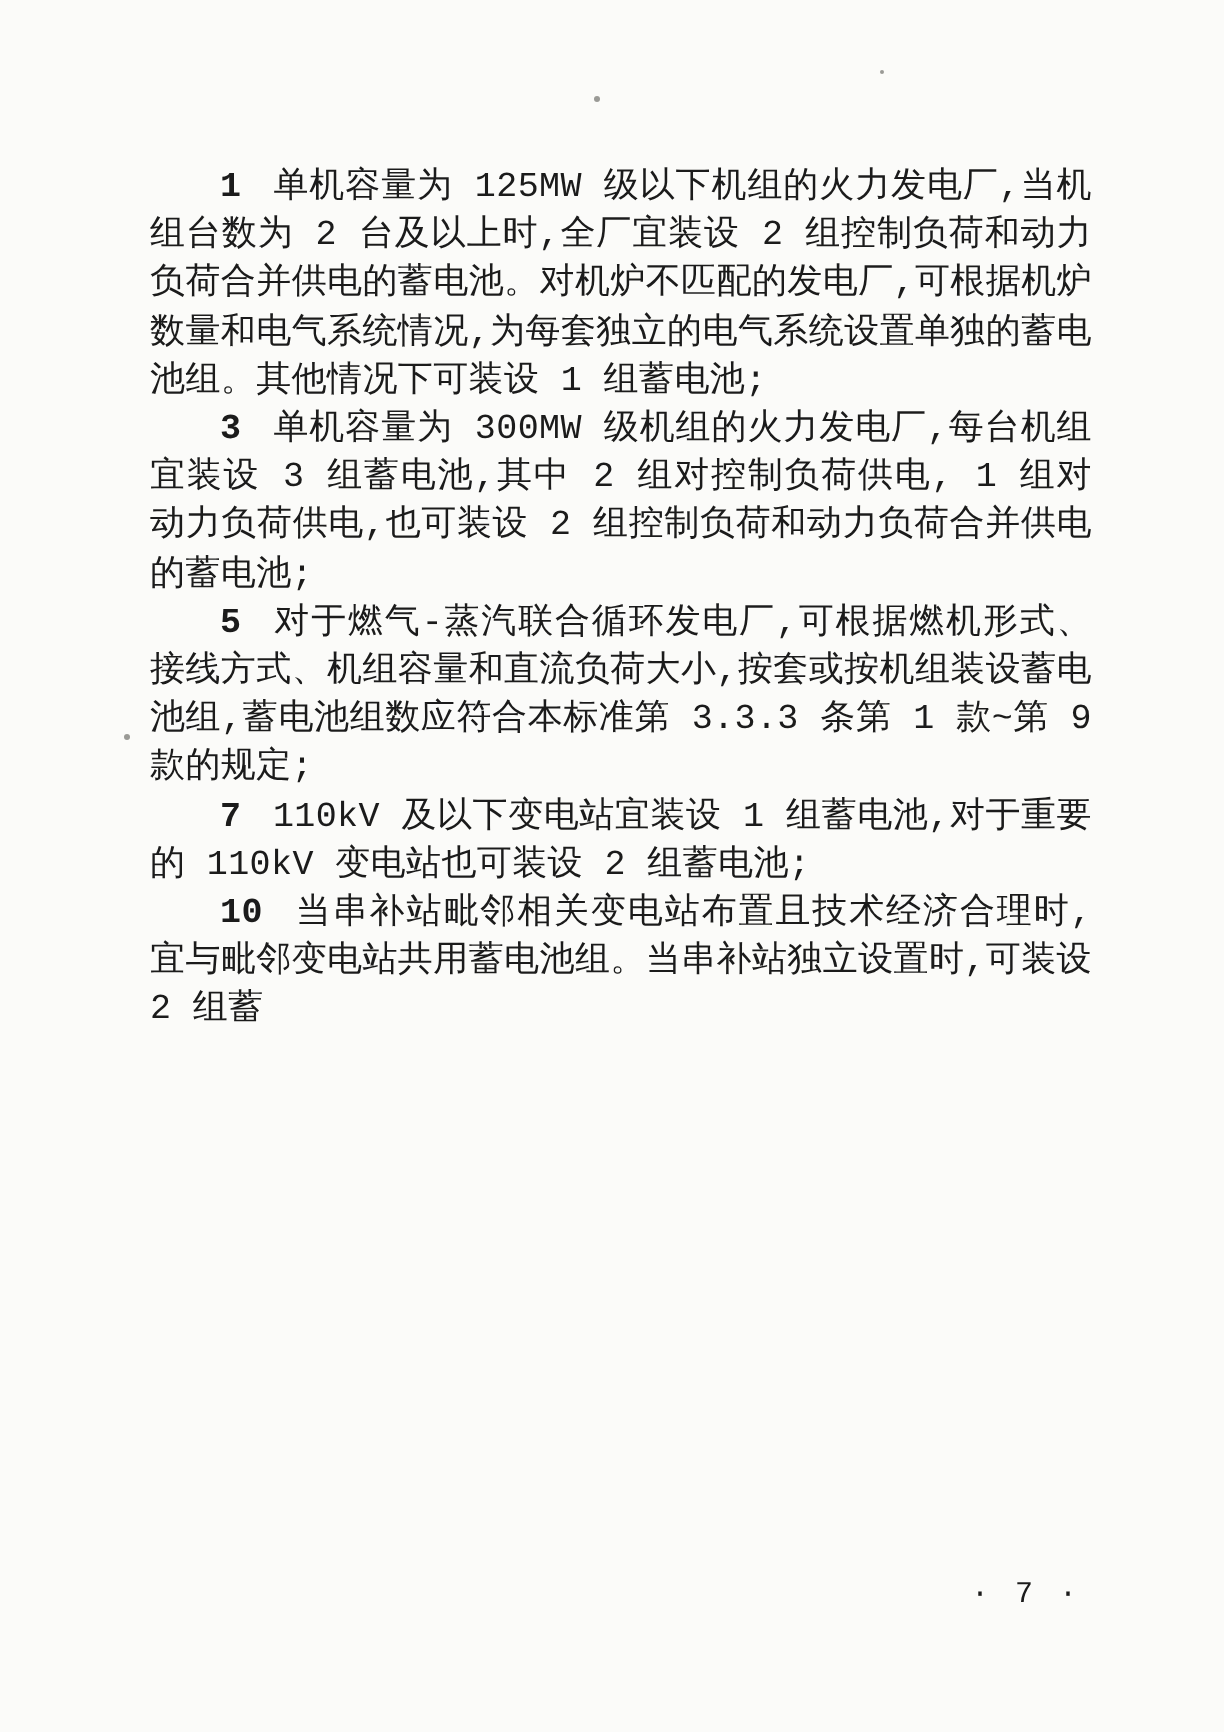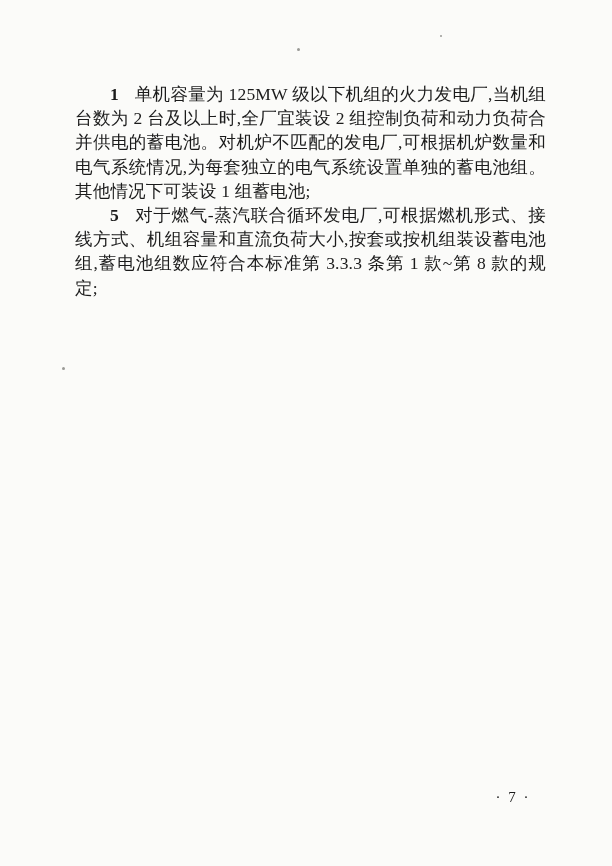--- a/index.html
+++ b/index.html
@@ -10,21 +10,21 @@
     margin:0;
     padding:0;
     background:#e8e8e6;
   }
   .page{
     position:relative;
     width:612px;
     height:866px;
     margin:0 auto;
     background:var(--paper);
-    font-family:Liberation Serif, serif;
+    font-family:Liberation Mono, monospace;
     color:var(--ink);
     overflow:hidden;
   }
   .body-text{
     position:absolute;
     left:75px;
     top:82px;
     width:471px;
     font-size:17.5px;
     line-height:24.2px;
@@ -57,19 +57,22 @@
   .speck.s1{ left:297px; top:48px;  width:3px; height:3px; }
   .speck.s2{ left:440px; top:35px;  width:2px; height:2px; }
   .speck.s3{ left:62px;  top:367px; width:3px; height:3px; }
 </style>
 </head>
 <body>
 
 <div class="page">
   <div class="body-text" id="paragraphs">
       <p class="para"><span class="para-num">1</span><span class="para-text">单机容量为 125MW 级以下机组的火力发电厂,当机组台数为 2 台及以上时,全厂宜装设 2 组控制负荷和动力负荷合并供电的蓄电池。对机炉不匹配的发电厂,可根据机炉数量和电气系统情况,为每套独立的电气系统设置单独的蓄电池组。其他情况下可装设 1 组蓄电池;</span></p>
-      <p class="para"><span class="para-num">5</span><span class="para-text">对于燃气-蒸汽联合循环发电厂,可根据燃机形式、接线方式、机组容量和直流负荷大小,按套或按机组装设蓄电池组,蓄电池组数应符合本标准第 3.3.3 条第 1 款~第 8 款的规定;</span></p>
+      <p class="para"><span class="para-num">3</span><span class="para-text">单机容量为 300MW 级机组的火力发电厂,每台机组宜装设 3 组蓄电池,其中 2 组对控制负荷供电, 1 组对动力负荷供电,也可装设 2 组控制负荷和动力负荷合并供电的蓄电池;</span></p>
+      <p class="para"><span class="para-num">5</span><span class="para-text">对于燃气-蒸汽联合循环发电厂,可根据燃机形式、接线方式、机组容量和直流负荷大小,按套或按机组装设蓄电池组,蓄电池组数应符合本标准第 3.3.3 条第 1 款~第 9 款的规定;</span></p>
+      <p class="para"><span class="para-num">7</span><span class="para-text">110kV 及以下变电站宜装设 1 组蓄电池,对于重要的 110kV 变电站也可装设 2 组蓄电池;</span></p>
+      <p class="para"><span class="para-num">10</span><span class="para-text">当串补站毗邻相关变电站布置且技术经济合理时,宜与毗邻变电站共用蓄电池组。当串补站独立设置时,可装设 2 组蓄</span></p>
     </div>
   <div class="page-number">· 7 ·</div>
   <div class="speck s1"></div>
   <div class="speck s2"></div>
   <div class="speck s3"></div>
 </div>
 
 </body></html>

